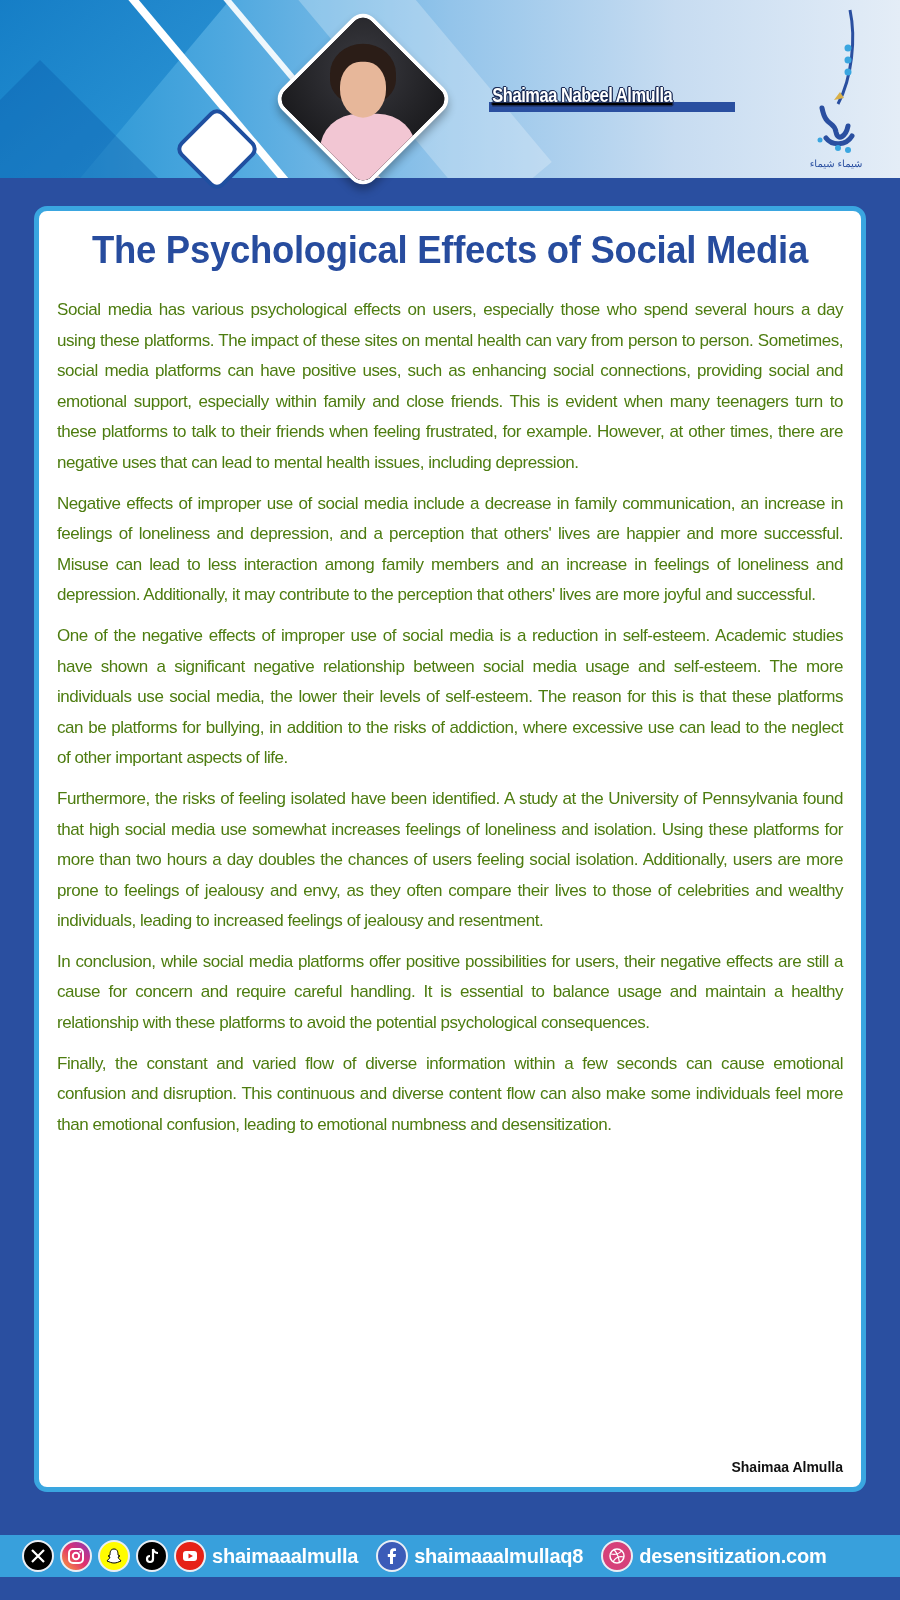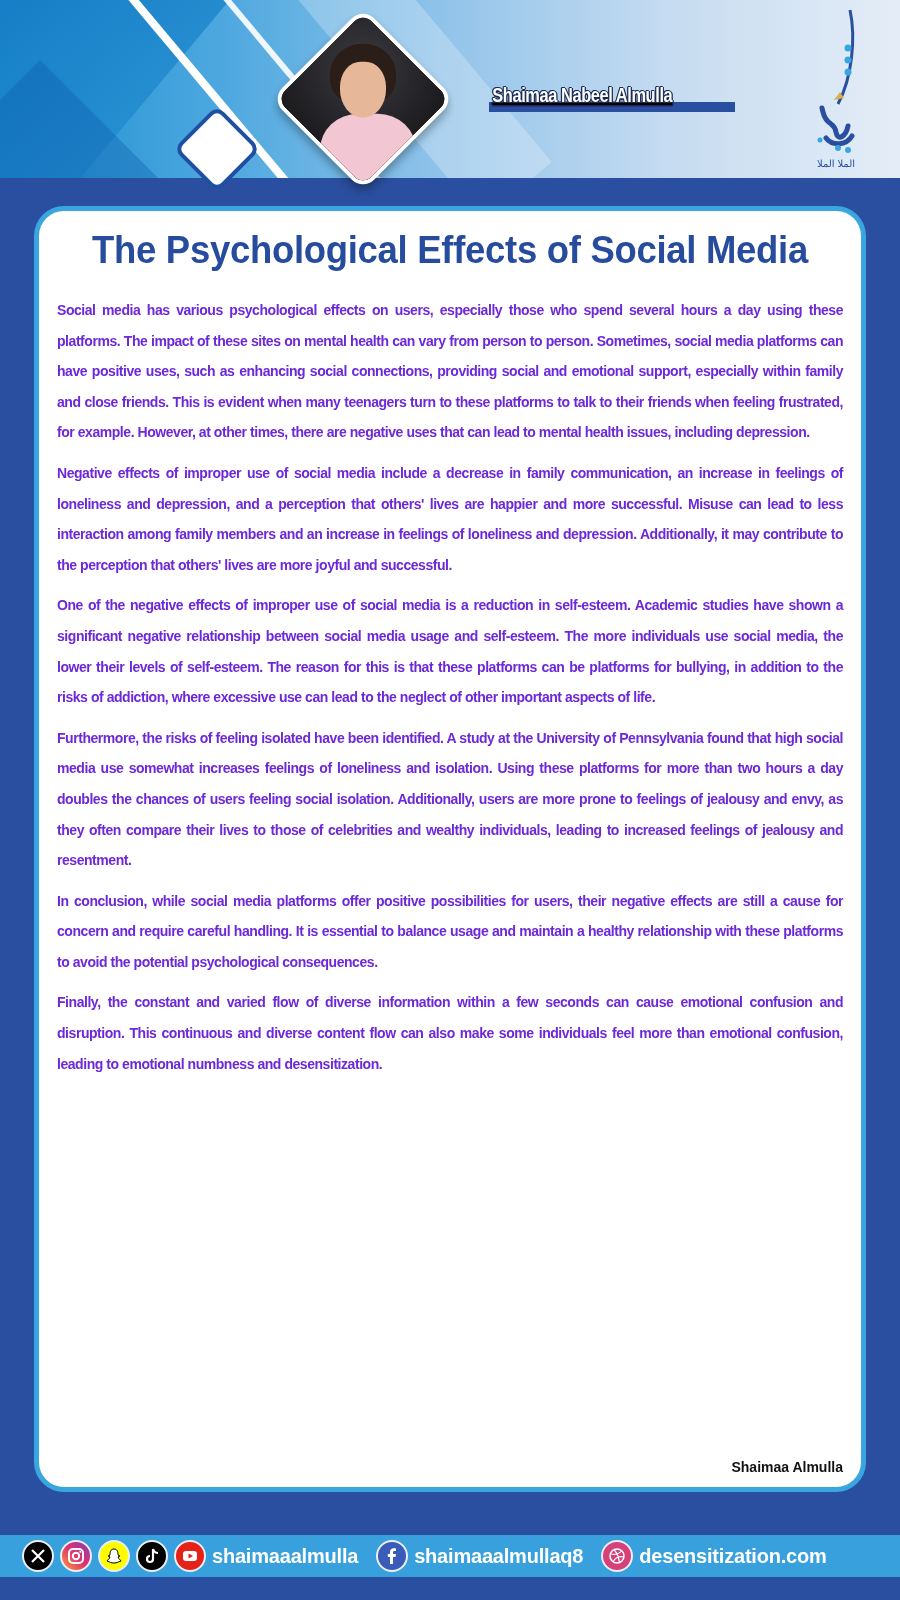--- a/index.html
+++ b/index.html
@@ -31,26 +31,26 @@
   .byline-bar { position: absolute; left: 0; top: 18px; width: 246px; height: 10px; background: #2a4fa0; }
   .byline { position: relative; font-family: "Liberation Sans", sans-serif; font-weight: bold; font-size: 20px;
     color: #fff; letter-spacing: -0.5px; transform: scaleX(.82); transform-origin: 0 50%; white-space: nowrap;
     text-shadow: -1.5px 0 #1b2b55, 1.5px 0 #1b2b55, 0 -1.5px #1b2b55, 0 1.5px #1b2b55, 1px 1px #1b2b55, -1px -1px #1b2b55; padding-left: 4px; }
 
   .logo { position: absolute; left: 812px; top: 8px; width: 50px; height: 160px; z-index: 5; }
   .logo-caption { position: absolute; left: 808px; top: 158px; width: 56px; text-align: center; font-size: 10px; color: #2a4fa0; z-index: 5; }
 
   
   .card { position: absolute; left: 34px; top: 206px; width: 832px; height: 1286px; background: #fff;
-    border: 5px solid #3aa6e0; border-radius: 30px; padding-left: 20px; }
+    border: 5px solid #3aa6e0; border-radius: 13px; padding-left: 20px; }
   .title { position: absolute; left: 0; top: 18px; width: 100%; text-align: center; font-weight: bold;
     font-size: 38px; color: #274c9e; letter-spacing: -0.3px; transform: scaleX(.96); }
   .body-text { position: absolute; left: 18px; top: 84px; width: 786px; }
-  .body-text p { font-family: "Liberation Sans", sans-serif; font-weight: bold; font-size: 14px; line-height: 30.6px;
-    color: #6d28d9; text-align: justify; margin-bottom: 10px; letter-spacing: -0.45px; }
+  .body-text p { font-family: "Liberation Sans", sans-serif; font-weight: normal; font-size: 17px; line-height: 30.6px;
+    color: #4d7c0f; text-align: justify; margin-bottom: 10px; letter-spacing: -0.45px; }
   .signature { position: absolute; right: 18px; bottom: 12px; font-weight: bold; font-size: 14px; color: #111; }
 
   
   .footer { position: absolute; left: 0; top: 1535px; width: 900px; height: 42px; background: #38a0dc;
     display: flex; align-items: center; padding-left: 22px; }
   .ico { width: 32px; height: 32px; border-radius: 50%; border: 2px solid #e9eef5; display: inline-flex;
     align-items: center; justify-content: center; margin-right: 6px; flex-shrink: 0; }
   .ico svg { width: 20px; height: 20px; }
   .handle { color: #fff; font-weight: bold; font-size: 20px; margin-right: 18px; white-space: nowrap; letter-spacing: -0.2px; }
 </style>
@@ -85,21 +85,21 @@
   <path d="M38 2 C 44 30, 40 70, 26 96" stroke="#2a4fa0" stroke-width="3" fill="none"></path>
   <circle cx="36" cy="40" r="3.5" fill="#3aa6e0"></circle>
   <circle cx="36" cy="52" r="3.5" fill="#3aa6e0"></circle>
   <circle cx="36" cy="64" r="3.5" fill="#3aa6e0"></circle>
   <path d="M22 92 l6 -8 l4 6 z" fill="#d8b04a"></path>
   <path d="M10 100 C 14 120, 22 112, 24 124 C 26 134, 34 128, 36 118 M 14 130 C 20 138, 34 138, 40 128" stroke="#2a4fa0" stroke-width="5" fill="none" stroke-linecap="round"></path>
   <circle cx="26" cy="140" r="3" fill="#3aa6e0"></circle>
   <circle cx="36" cy="142" r="3" fill="#3aa6e0"></circle>
   <circle cx="8" cy="132" r="2.5" fill="#3aa6e0"></circle>
 </svg>
-<div class="logo-caption">الملا الملا</div>
+<div class="logo-caption">شيماء شيماء</div>
 
 <div class="card">
   <h1 class="title">The Psychological Effects of Social Media</h1>
   <div class="body-text">
     <p>Social media has various psychological effects on users, especially those who spend several hours a day using these platforms. The impact of these sites on mental health can vary from person to person. Sometimes, social media platforms can have positive uses, such as enhancing social connections, providing social and emotional support, especially within family and close friends. This is evident when many teenagers turn to these platforms to talk to their friends when feeling frustrated, for example. However, at other times, there are negative uses that can lead to mental health issues, including depression.</p>
     <p>Negative effects of improper use of social media include a decrease in family communication, an increase in feelings of loneliness and depression, and a perception that others' lives are happier and more successful. Misuse can lead to less interaction among family members and an increase in feelings of loneliness and depression. Additionally, it may contribute to the perception that others' lives are more joyful and successful.</p>
     <p>One of the negative effects of improper use of social media is a reduction in self-esteem. Academic studies have shown a significant negative relationship between social media usage and self-esteem. The more individuals use social media, the lower their levels of self-esteem. The reason for this is that these platforms can be platforms for bullying, in addition to the risks of addiction, where excessive use can lead to the neglect of other important aspects of life.</p>
     <p>Furthermore, the risks of feeling isolated have been identified. A study at the University of Pennsylvania found that high social media use somewhat increases feelings of loneliness and isolation. Using these platforms for more than two hours a day doubles the chances of users feeling social isolation. Additionally, users are more prone to feelings of jealousy and envy, as they often compare their lives to those of celebrities and wealthy individuals, leading to increased feelings of jealousy and resentment.</p>
     <p>In conclusion, while social media platforms offer positive possibilities for users, their negative effects are still a cause for concern and require careful handling. It is essential to balance usage and maintain a healthy relationship with these platforms to avoid the potential psychological consequences.</p>
     <p>Finally, the constant and varied flow of diverse information within a few seconds can cause emotional confusion and disruption. This continuous and diverse content flow can also make some individuals feel more than emotional confusion, leading to emotional numbness and desensitization.</p>

